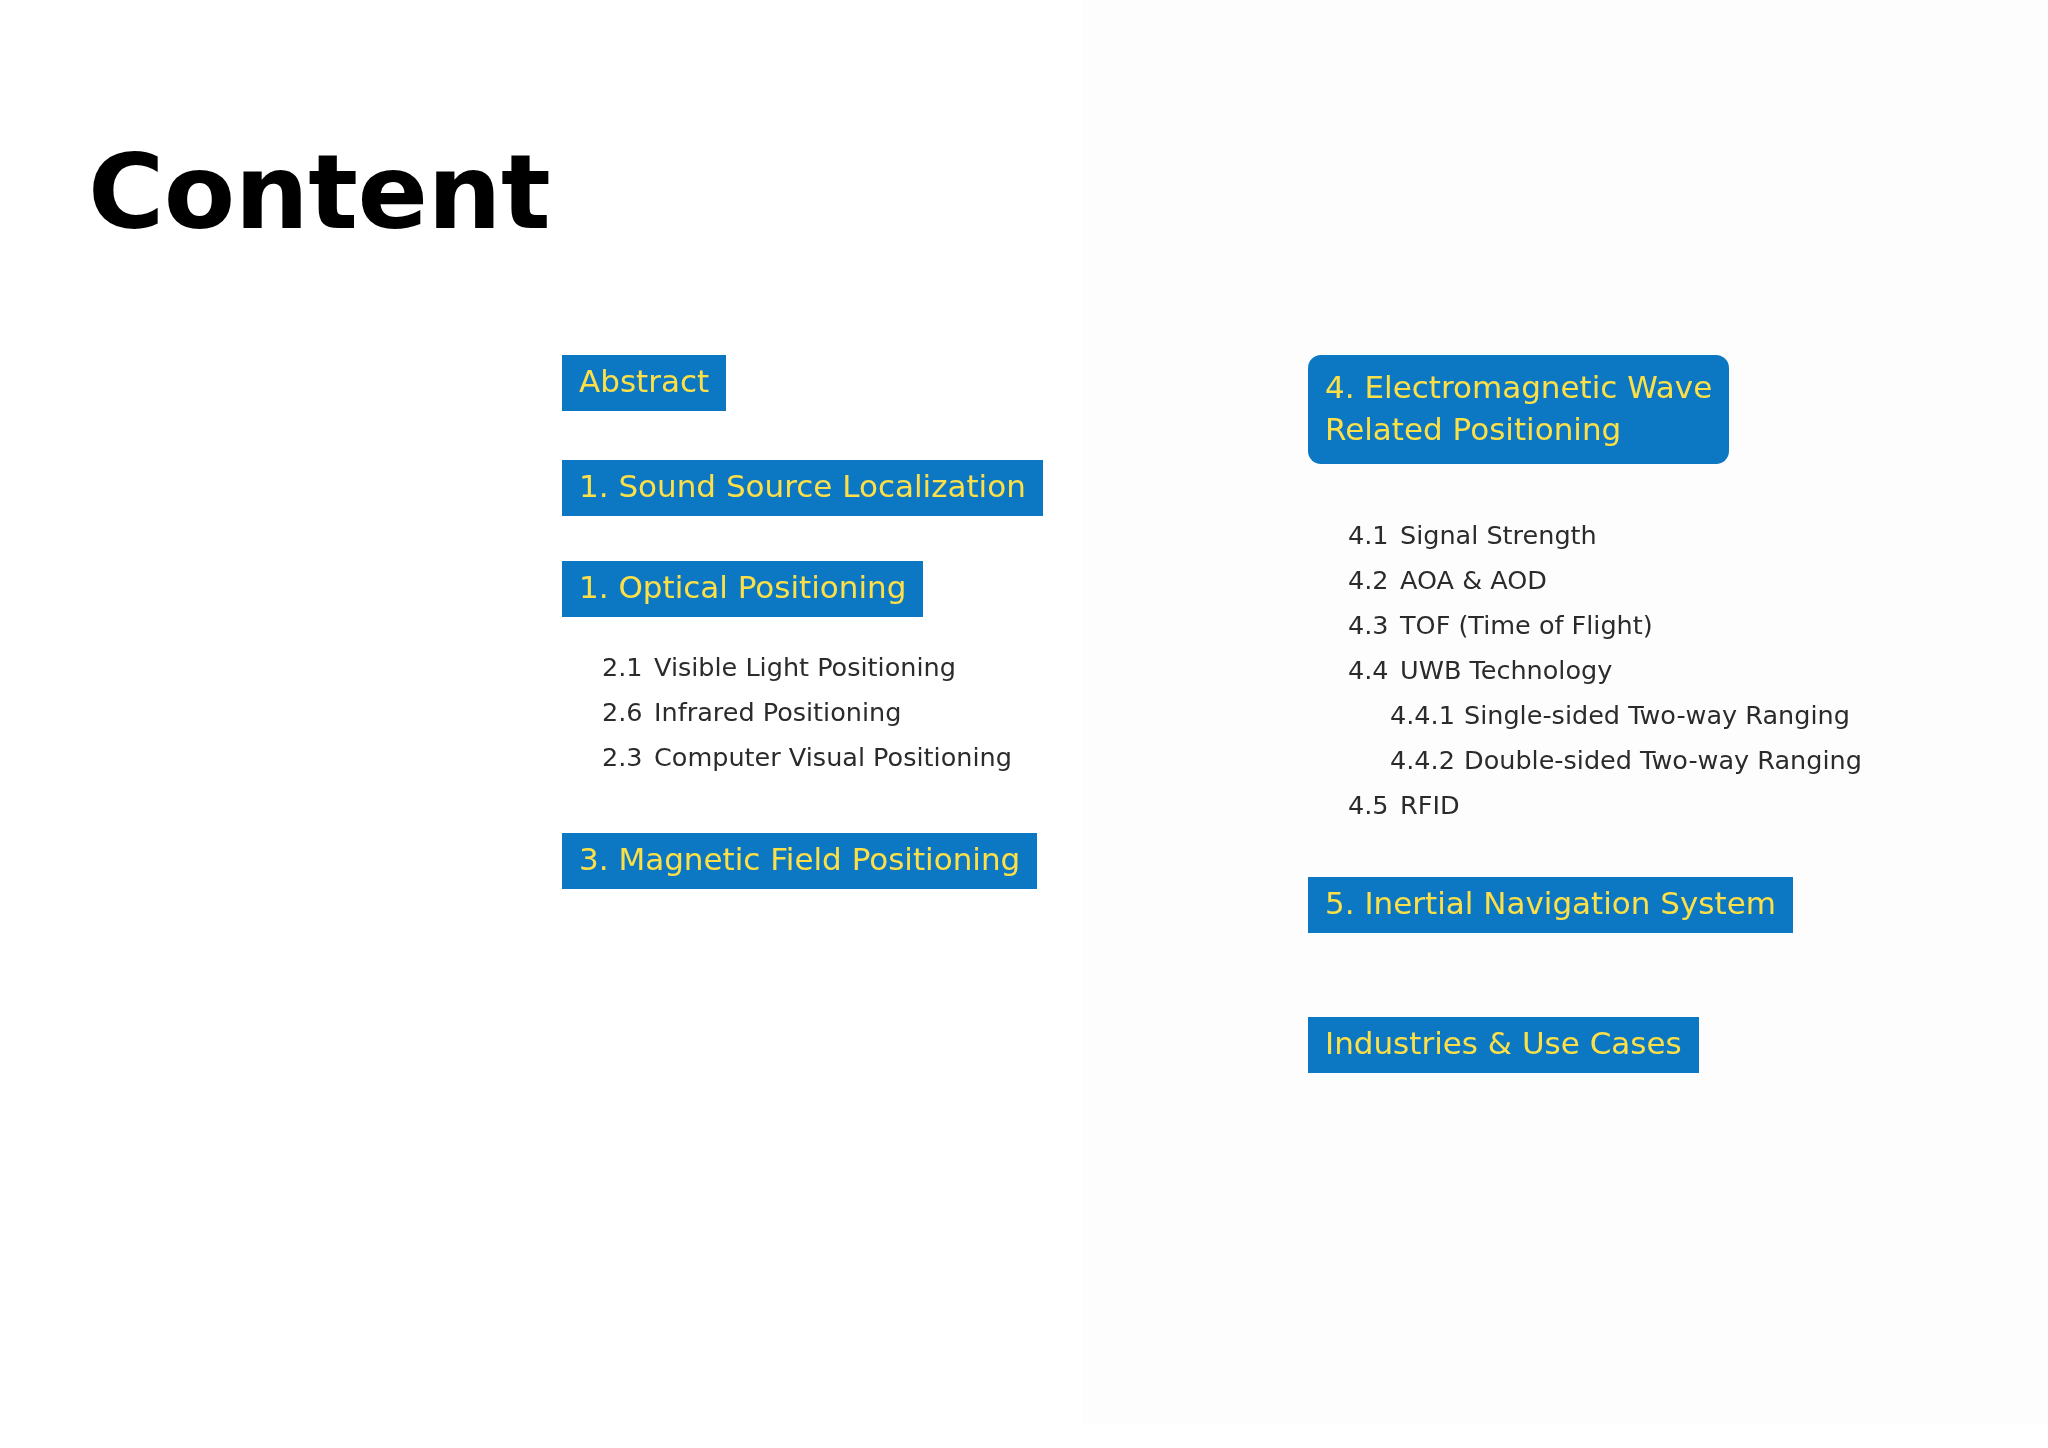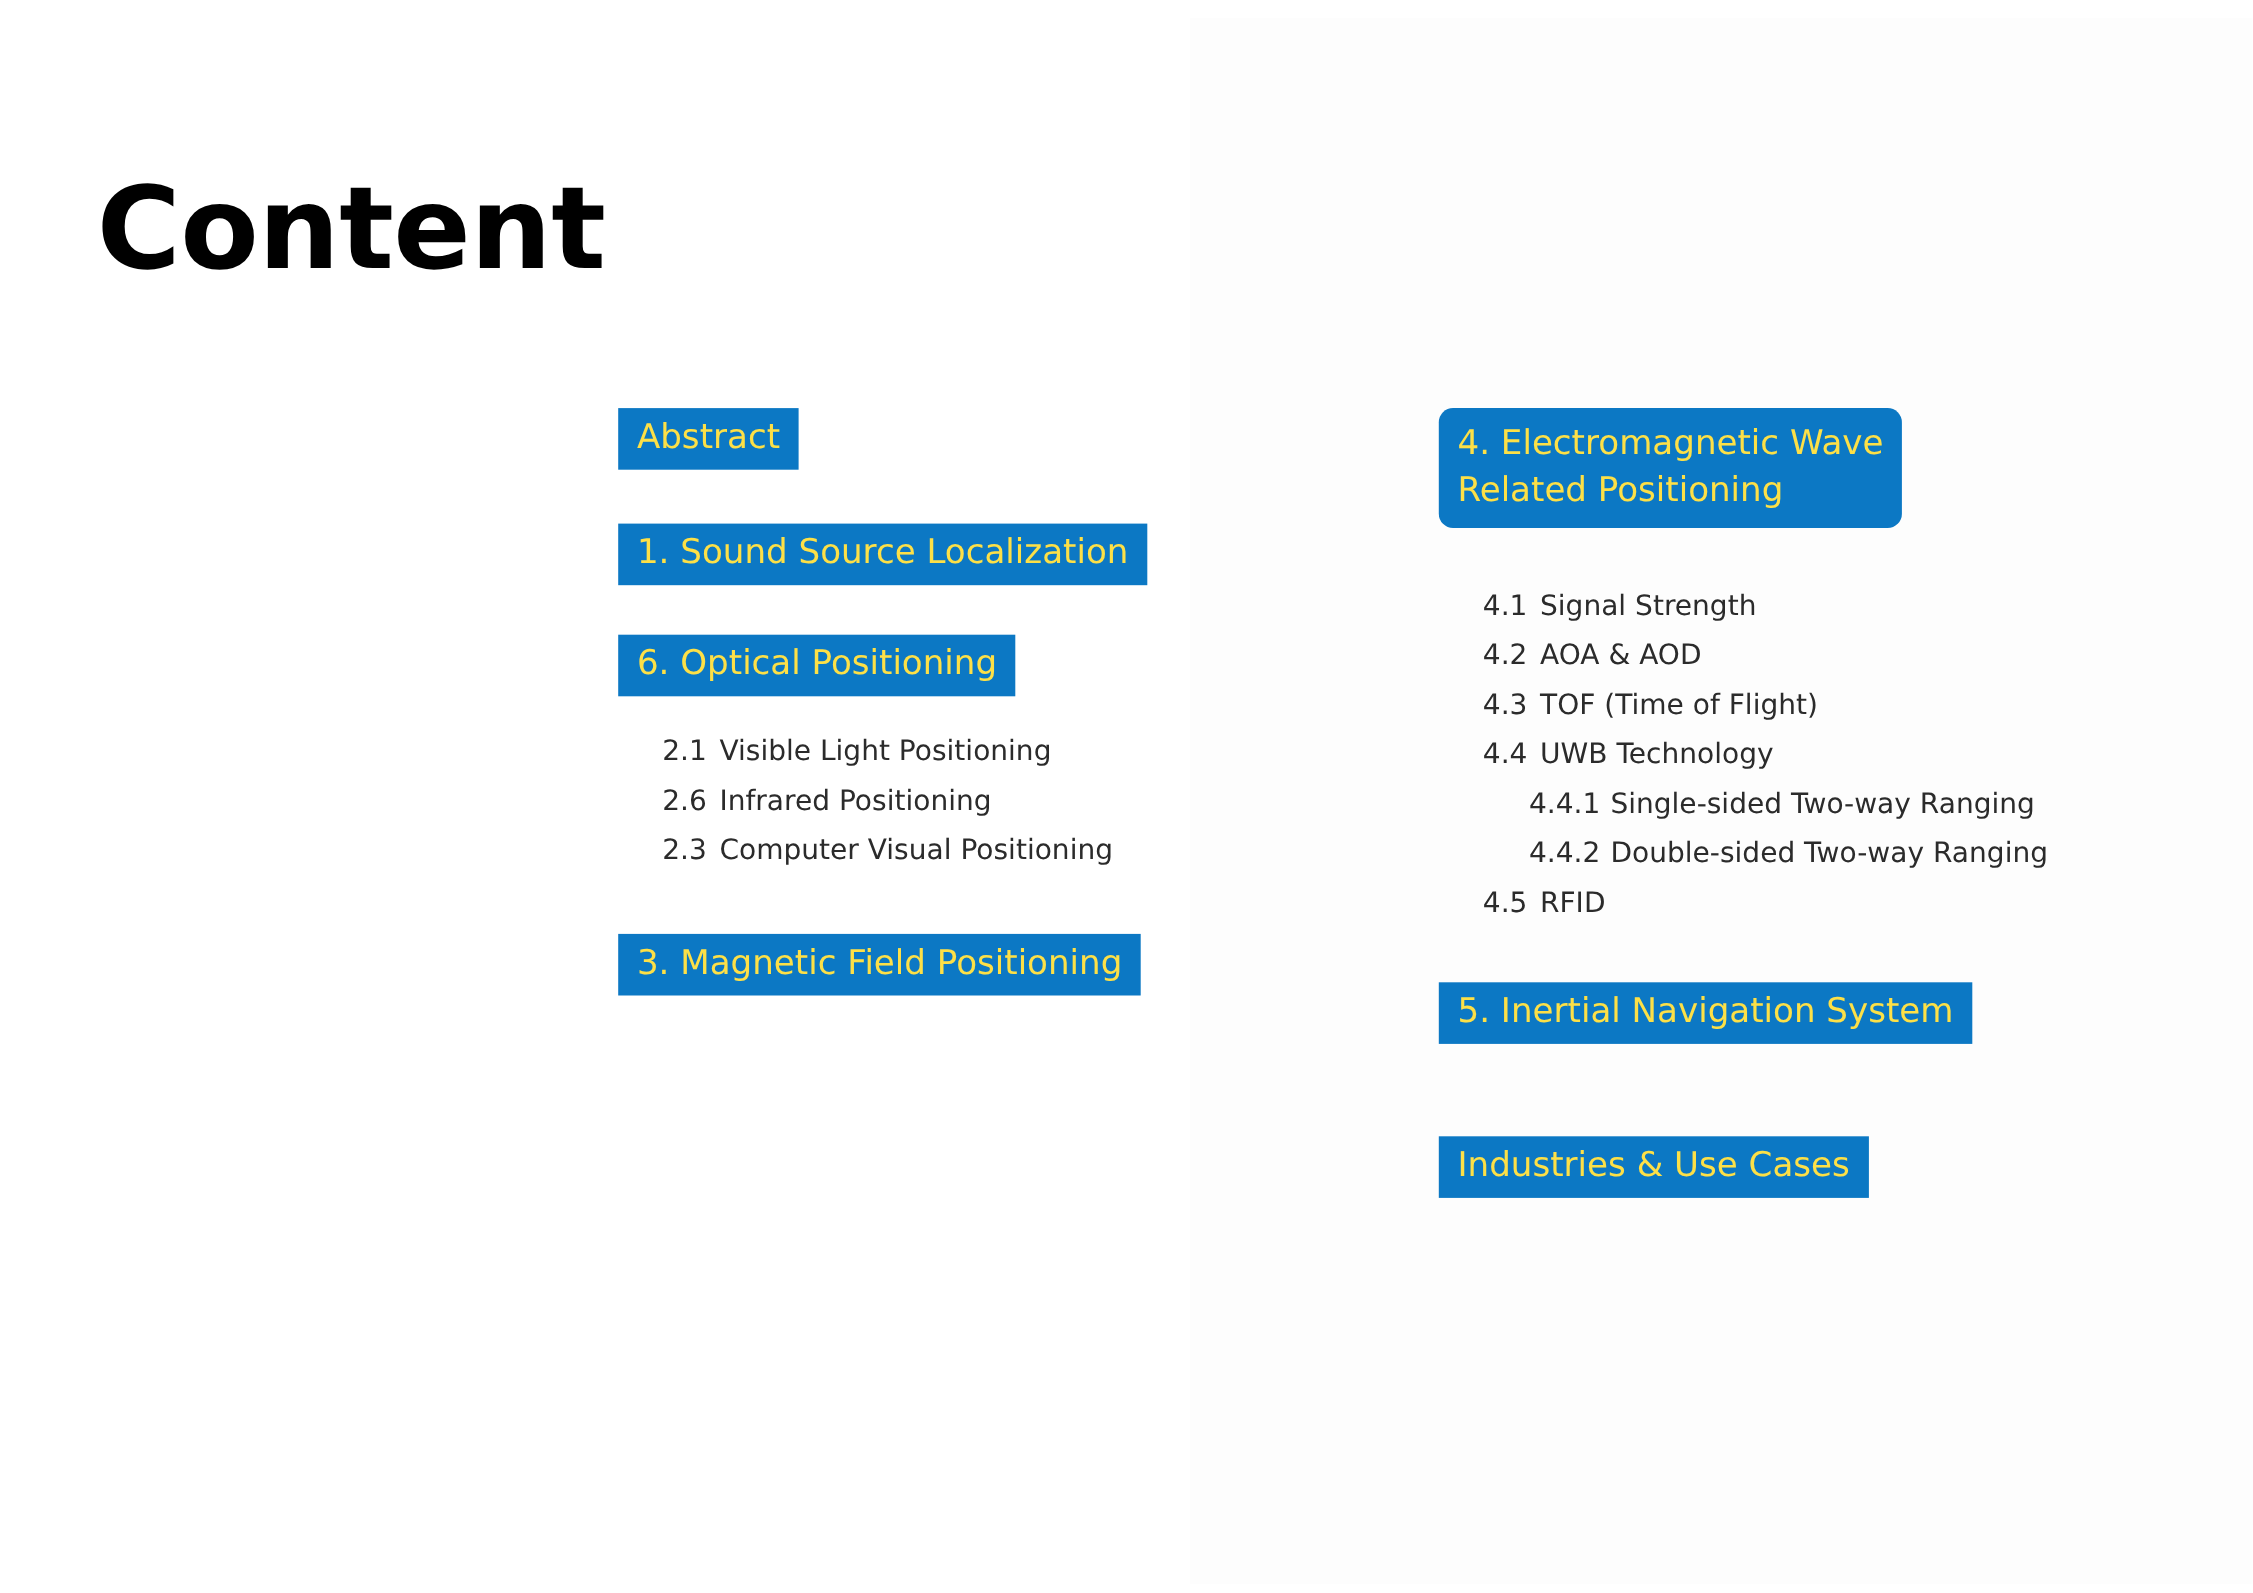--- a/index.html
+++ b/index.html
@@ -12,21 +12,20 @@
     font-family: "DejaVu Sans", "Liberation Sans", sans-serif;
     -webkit-font-smoothing: antialiased;
   }
 
   #slide {
     position: relative;
     width: 2048px;
     height: 1424px;
     background: #ffffff;
     overflow: hidden;
-    margin-top: 16px;
   }
 
   
   .tint-panel {
     position: absolute;
     left: 1082px;
     top: 0;
     width: 966px;
     height: 1448px;
     background: #fdfdfd;
@@ -104,21 +103,21 @@
 
 <div id="slide">
 
   <div class="tint-panel"></div>
 
   <h1 class="slide-title">Content</h1>
 
   <div class="column col-left" id="col-left">
       <div class="chip-row" style="top: 355px;"><div class="chip">Abstract</div></div>
       <div class="chip-row" style="top: 460px;"><div class="chip">1. Sound Source Localization</div></div>
-      <div class="chip-row" style="top: 561px;"><div class="chip">6. Optical Positioning</div></div>
+      <div class="chip-row" style="top: 561px;"><div class="chip">1. Optical Positioning</div></div>
       <div class="sub-list" style="top: 645px;">
         <div class="sub-item depth-1">
           <span class="num">2.1</span>
           <span class="lbl">Visible Light Positioning</span>
         </div>
         <div class="sub-item depth-1">
           <span class="num">2.6</span>
           <span class="lbl">Infrared Positioning</span>
         </div>
         <div class="sub-item depth-1">

